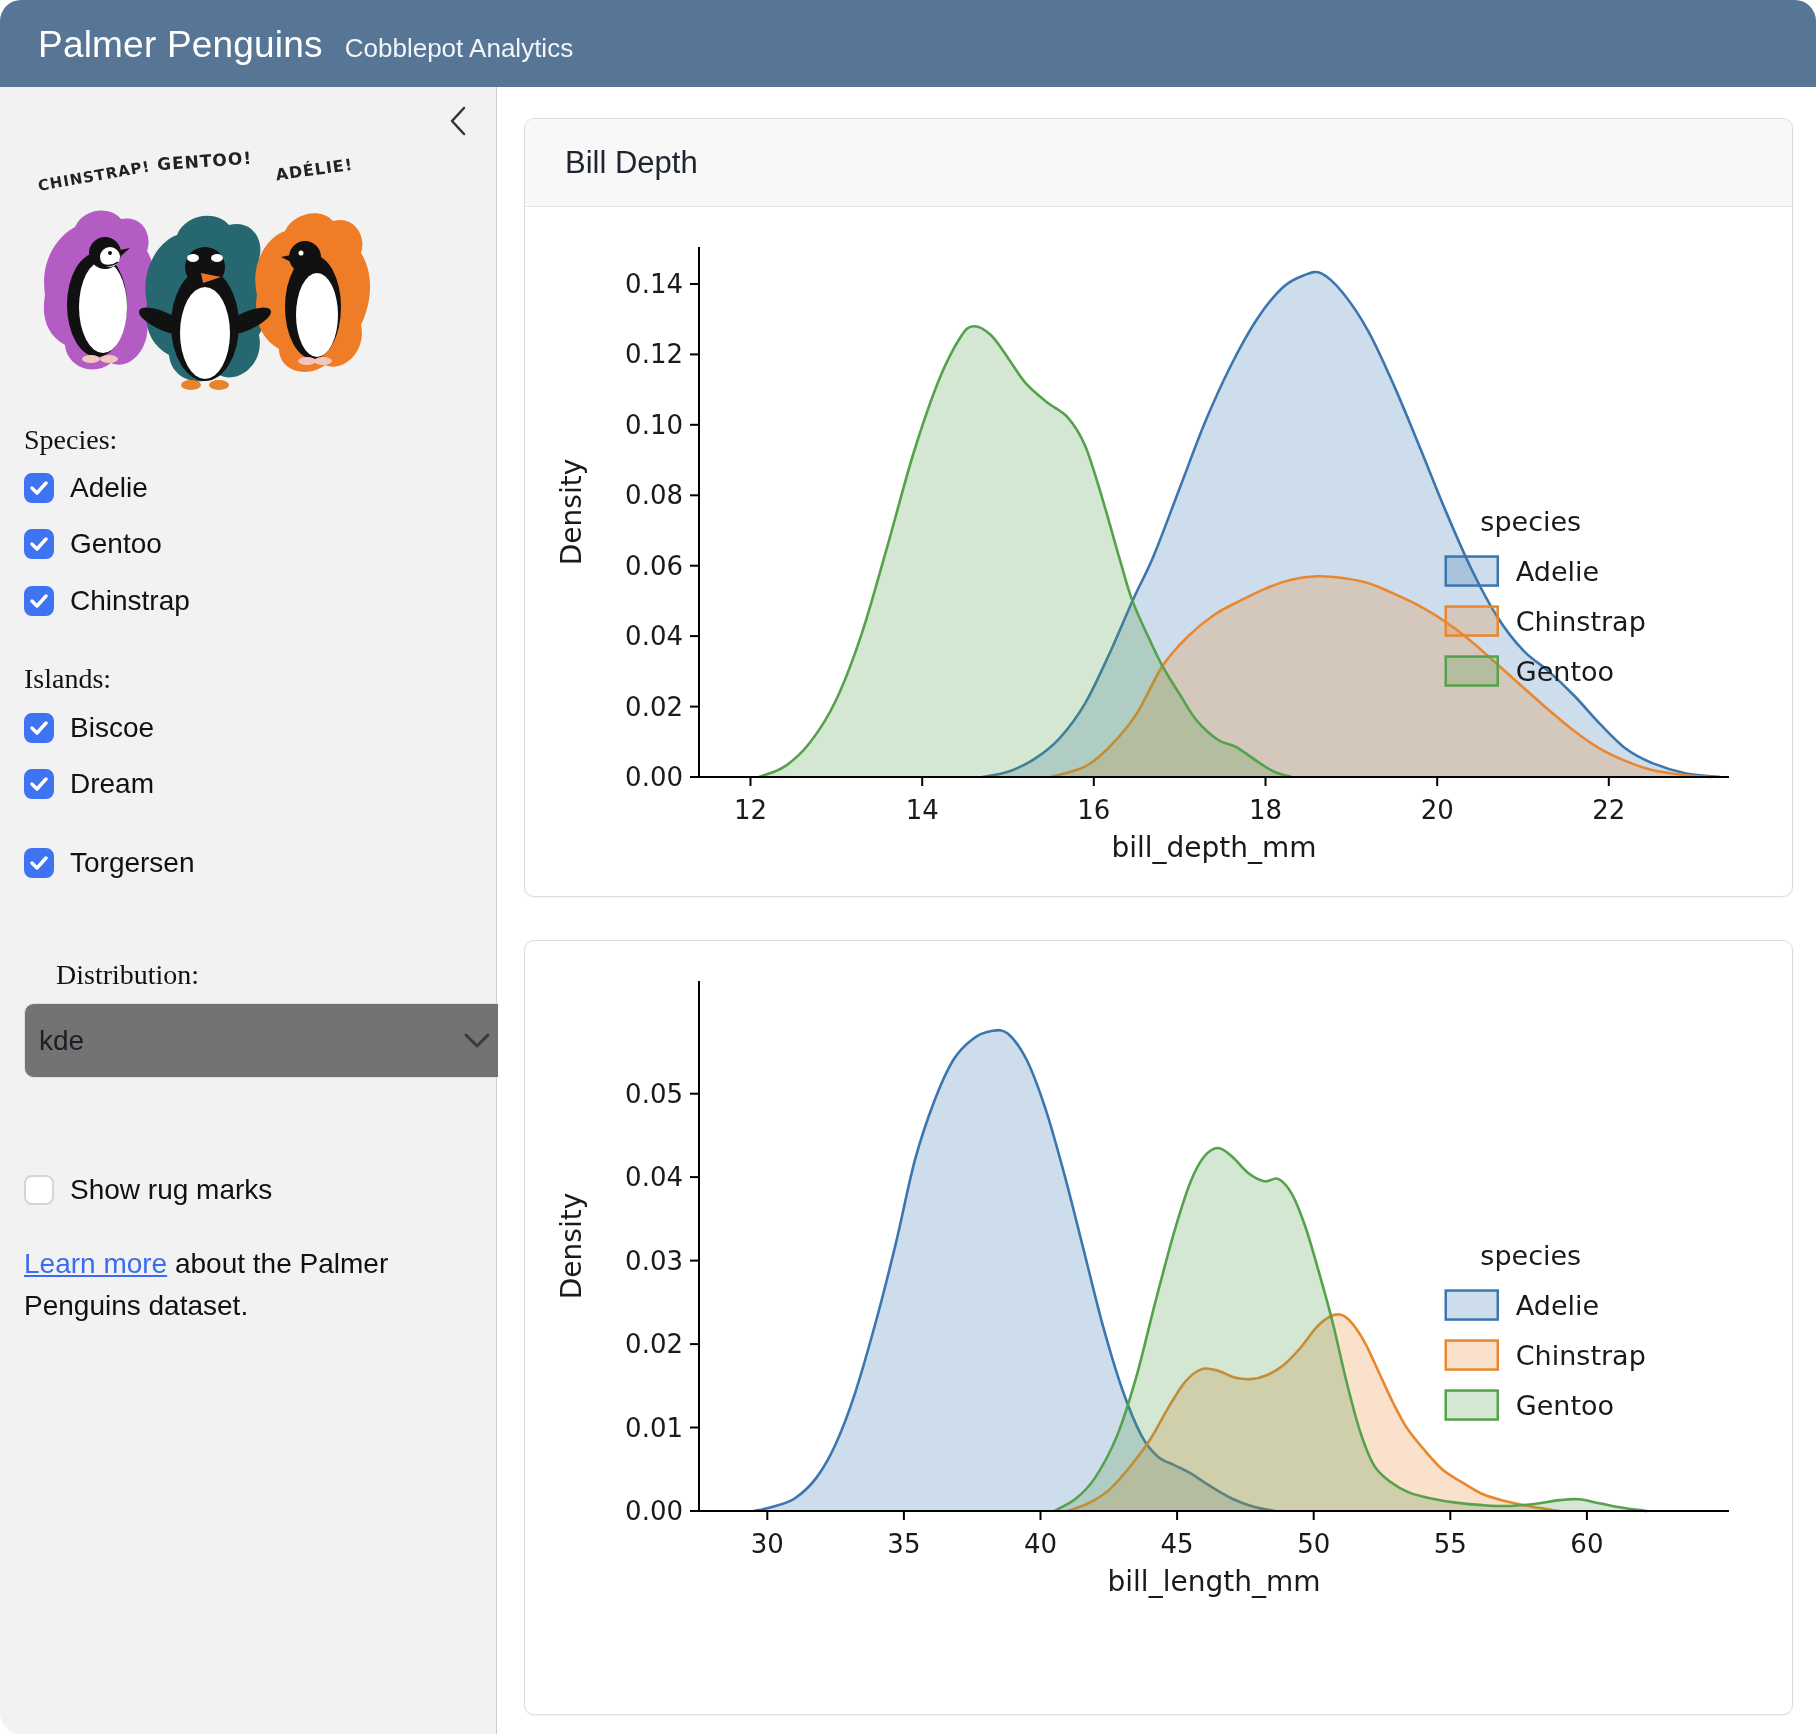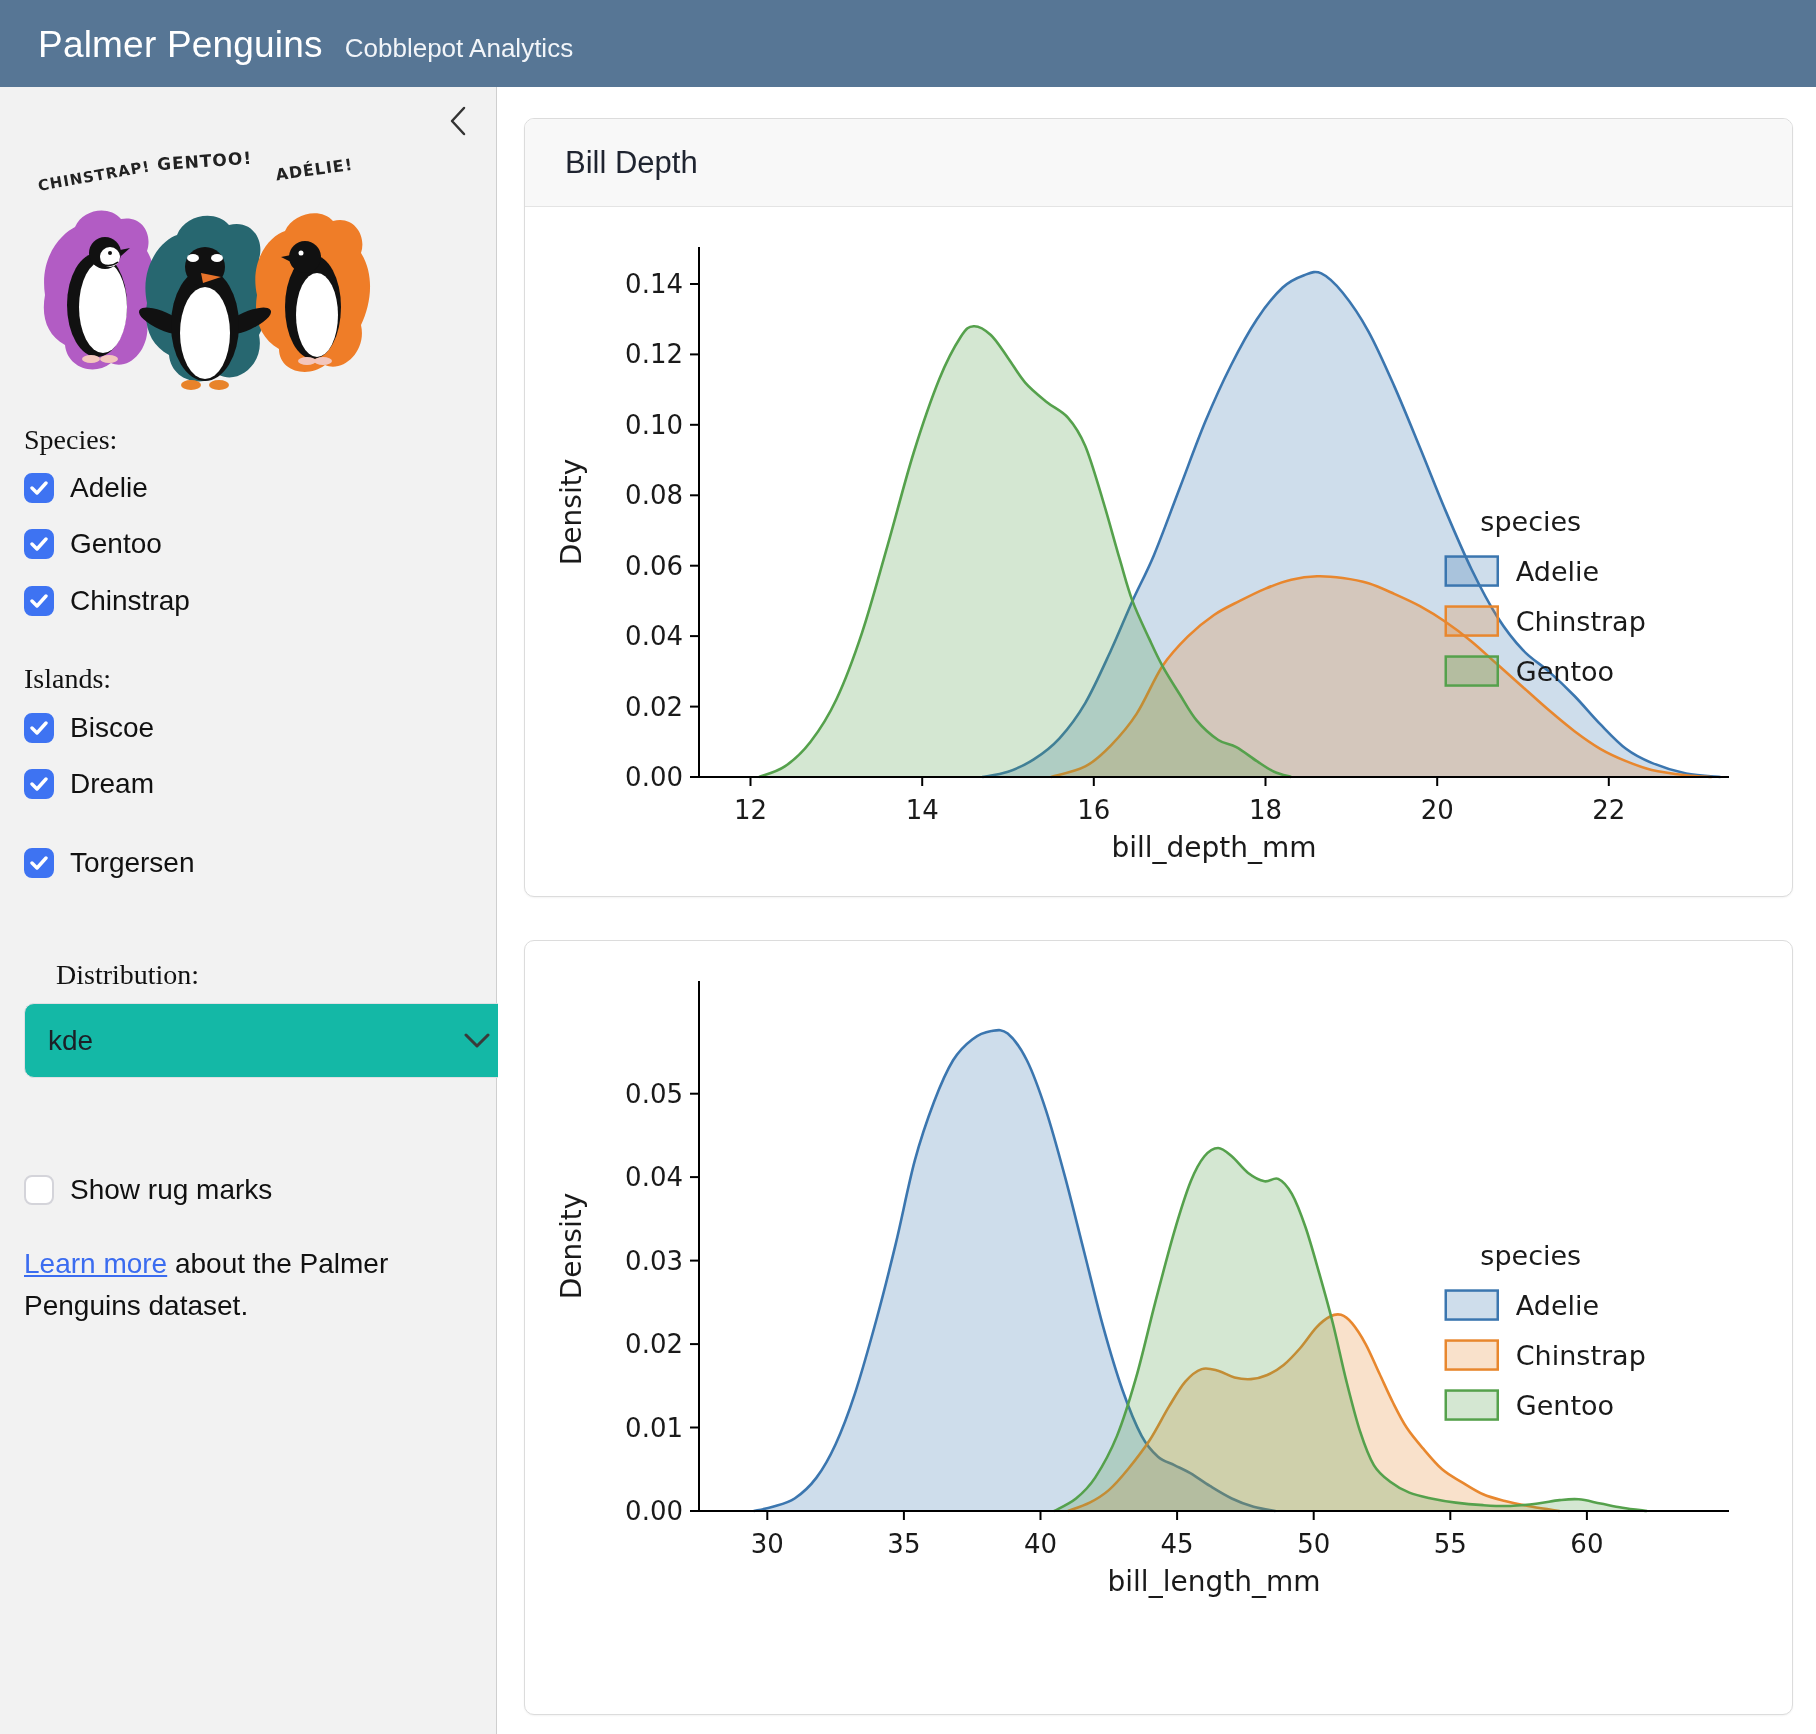--- a/index.html
+++ b/index.html
@@ -1,17 +1,17 @@
 <!DOCTYPE html>
 <html><head>
 <meta charset="utf-8">
 <style>
   * { box-sizing: border-box; margin: 0; padding: 0; }
   html,body { width:1816px; height:1734px; background:#fff; font-family:"Liberation Sans", sans-serif; }
-  #app { position:relative; width:1816px; height:1734px; overflow:hidden; }
+  #app { position:relative; width:1816px; height:1734px; overflow:hidden;border-radius:21px; }
 
   
   .app-header { position:absolute; left:0; top:0; width:1816px; height:87px; background:#577695;
                 display:flex; align-items:baseline; padding:0 0 0 38px; }
   .app-header-inner { display:flex; align-items:baseline; height:100%; padding-top:24px; }
   .app-title { color:#fff; font-size:37px; font-weight:500; letter-spacing:0.2px; }
   .app-subtitle { color:#f2f5f9; font-size:26px; font-weight:400; margin-left:22px; }
 
   
   .sidebar { position:absolute; left:0; top:87px; width:497px; height:1647px; background:#f2f2f2;
@@ -23,23 +23,23 @@
 
   .side-label { position:absolute; left:24px; font-size:28px; color:#111;font-family:Liberation Serif, serif; }
   .check-row { position:absolute; left:24px; display:flex; align-items:center; cursor:pointer; }
   .cb { width:30px; height:30px; border-radius:8px; background:#fff; border:2px solid #d4d4da;
         display:flex; align-items:center; justify-content:center; flex:0 0 auto; }
   .cb svg { display:none; }
   .cb.on { background:#3e73f2; border-color:#3e73f2; }
   .cb.on svg { display:block; }
   .cb-label { font-size:28px; color:#111; margin-left:16px; }
 
-  .select { position:absolute; left:24px; top:916px; width:493px; height:75px; background:#14b8a6;
+  .select { position:absolute; left:24px; top:916px; width:493px; height:75px; background:#737373;
             border:1px solid #e0e0e4; border-radius:10px; display:flex; align-items:center;
-            padding:0 26px 0 23px; cursor:pointer; }
+            padding:0 26px 0 14px; cursor:pointer; }
   .select-value { font-size:28px; color:#1c1e26; flex:1; }
 
   .learn { position:absolute; left:24px; top:1156px; width:430px; font-size:28px; color:#111; line-height:1.5; }
   .learn a { color:#3b6cf0; text-decoration:underline; cursor:pointer; }
 
   
   .main { position:absolute; left:498px; top:102px; width:1318px; height:1647px; background:#fff; }
   .card { position:absolute; left:26px; width:1269px; background:#fff; border:1px solid #dcdcdc;
           border-radius:10px; box-shadow:0 1px 2px rgba(0,0,0,0.05); overflow:hidden; }
   .card-1 { top:16px; height:779px; }

